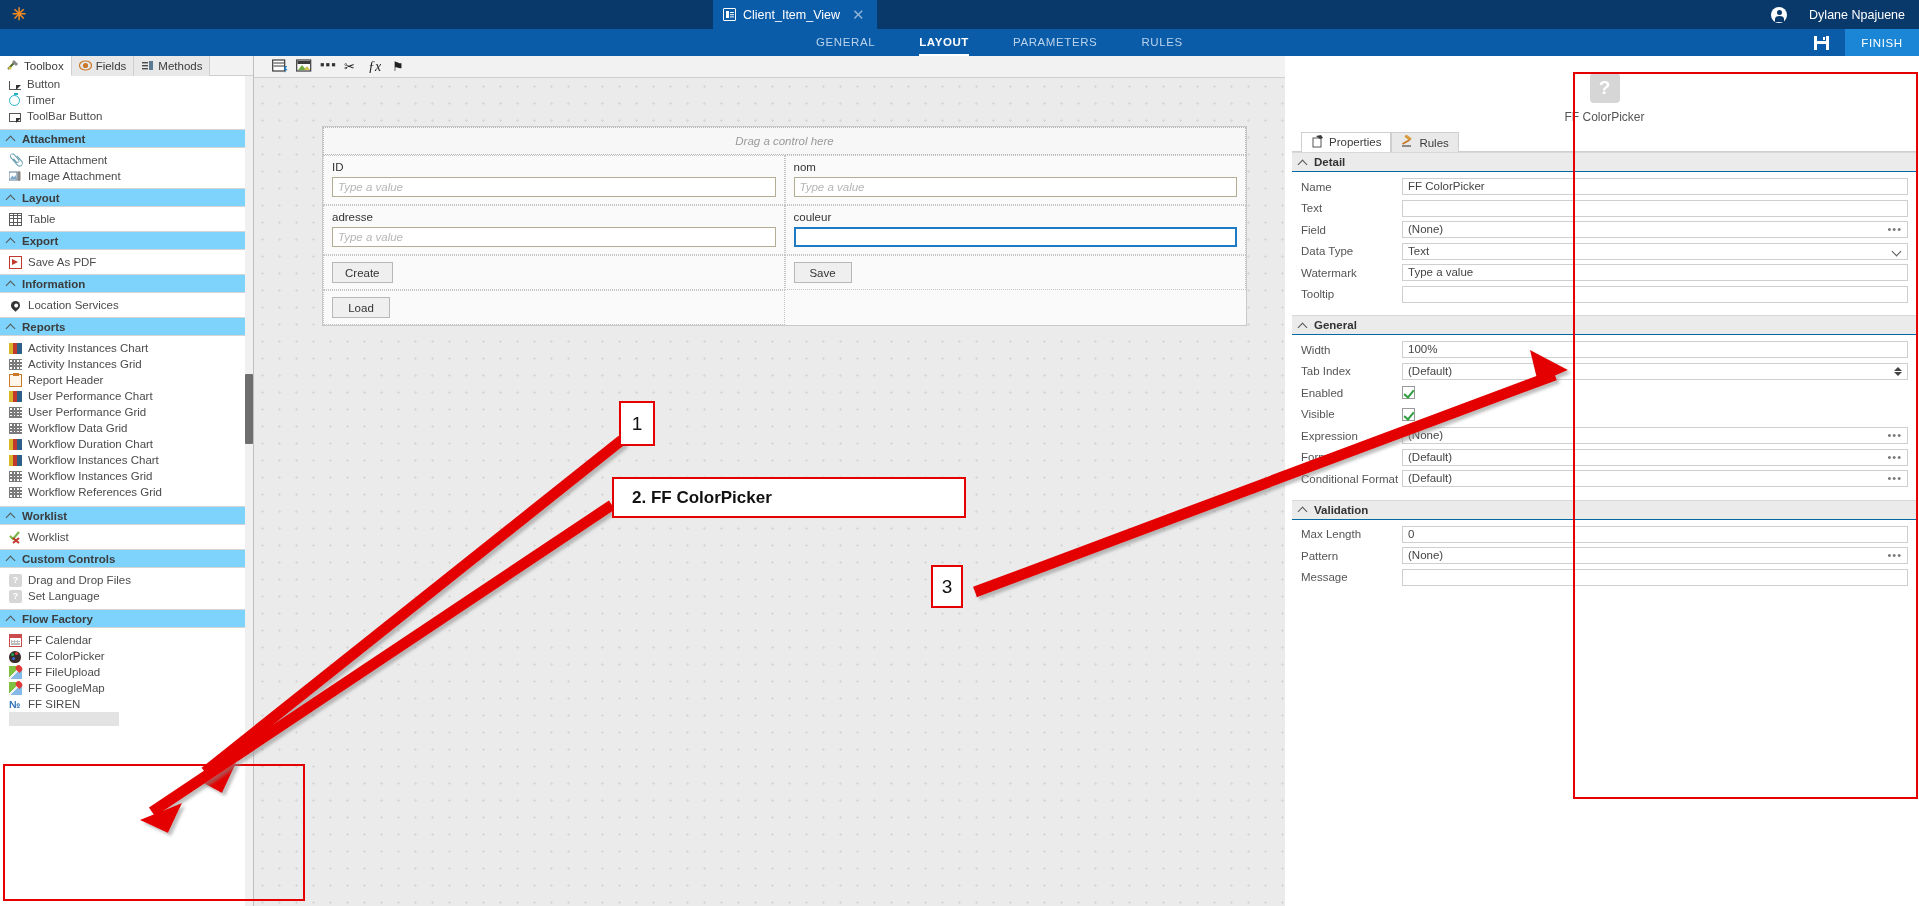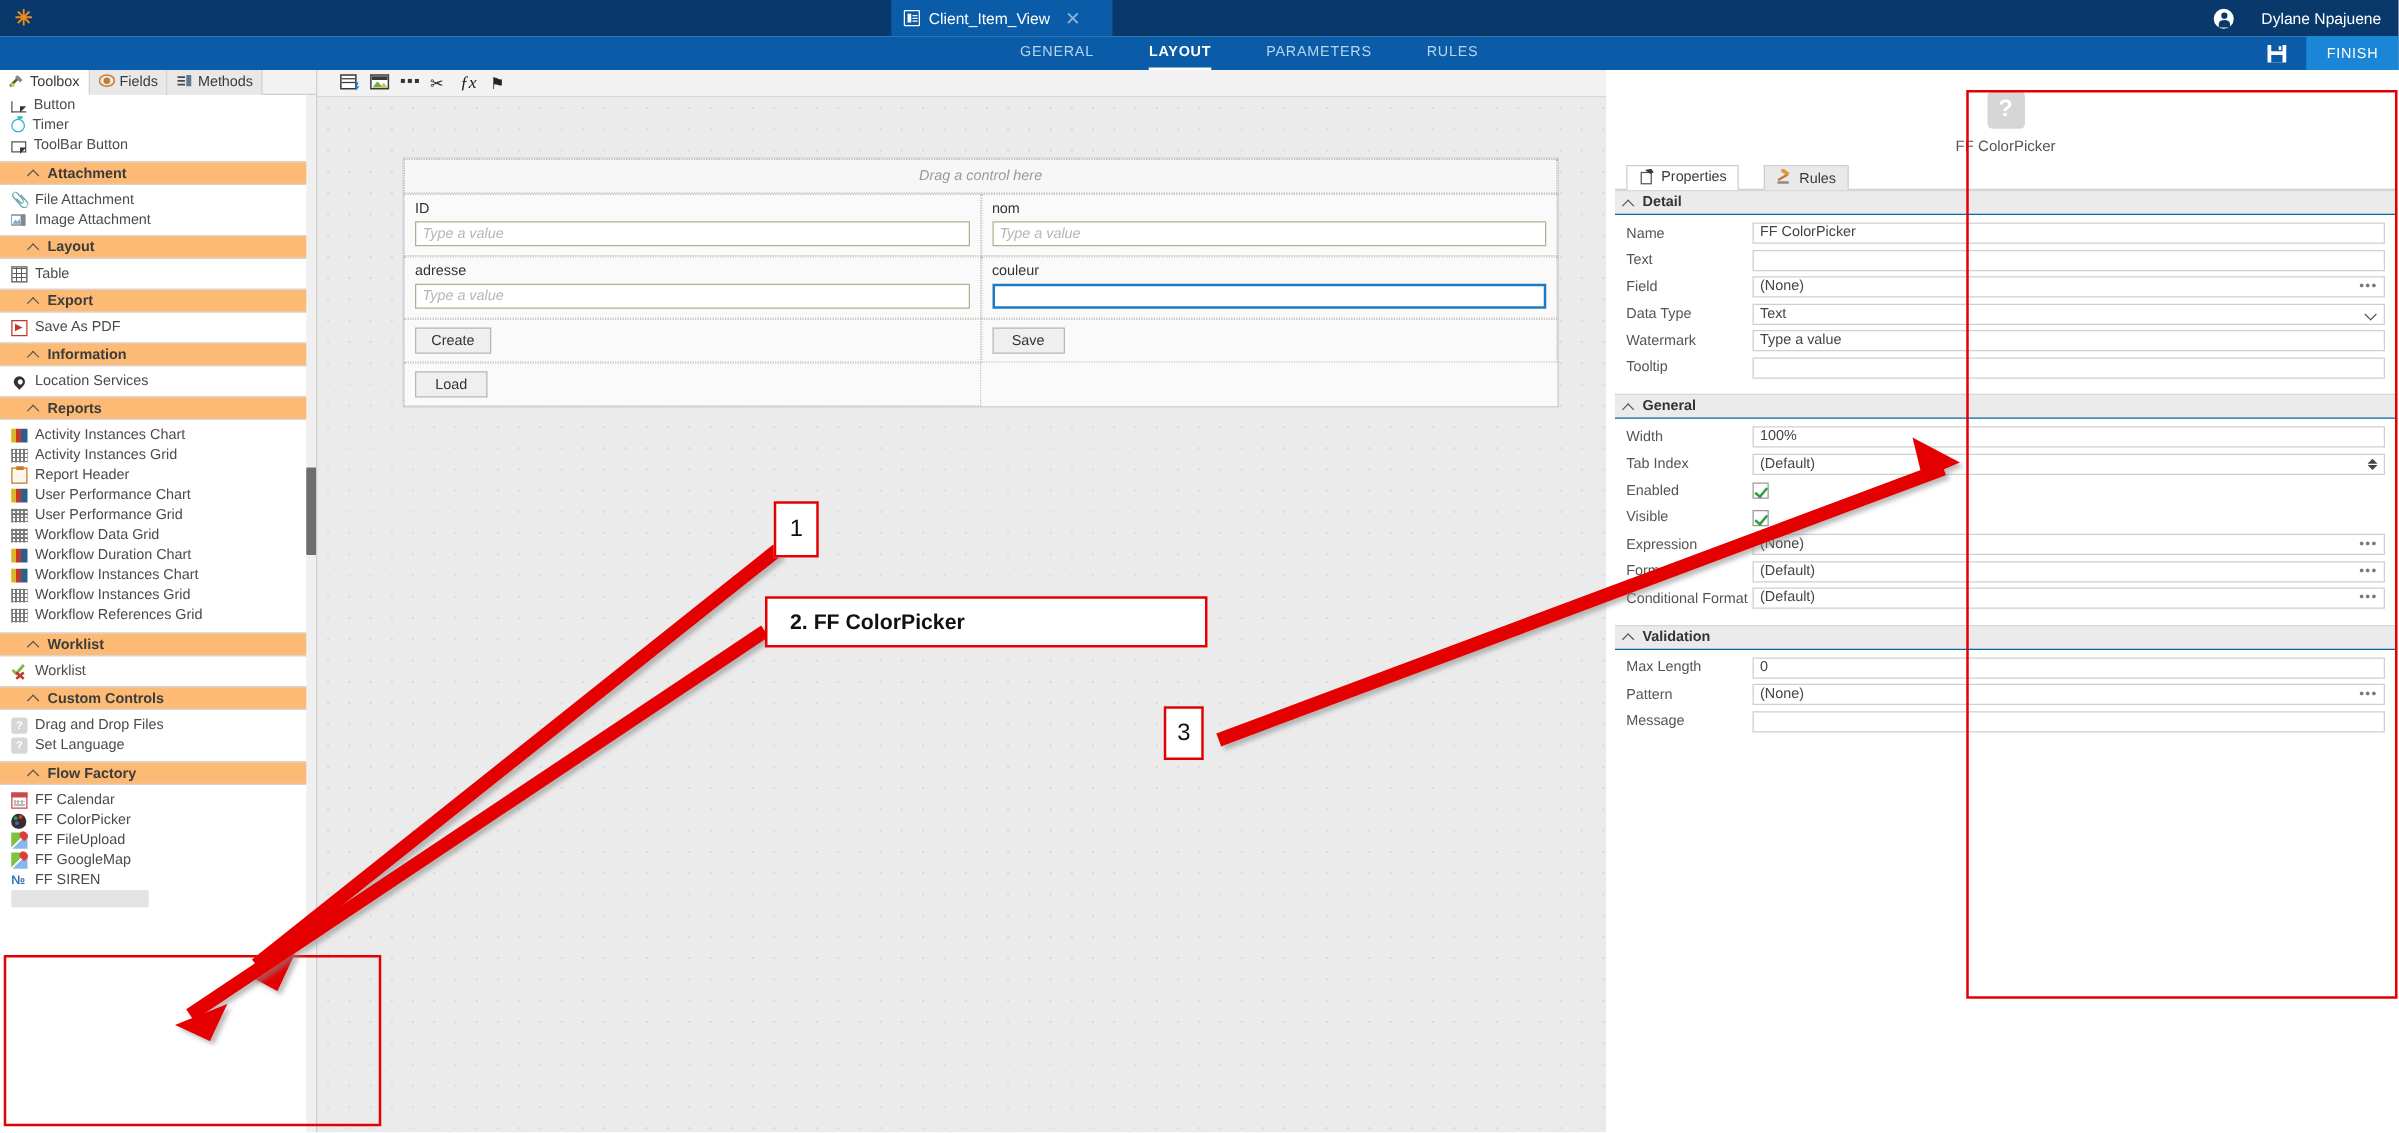--- a/index.html
+++ b/index.html
@@ -19,21 +19,21 @@
     position:absolute; left:0; top:0; width:1919px; height:29px;
     background:#09386b;
   }
   .logo {
     position:absolute; left:8px; top:5px; width:22px; height:20px;
     color:#f08a1e; font-size:17px; font-weight:bold; line-height:20px; text-align:center;
   }
   .tab-doc {
     position:absolute; left:713px; top:0; height:29px;
     background:#0a5ba8;
-    padding:0 25px 0 10px;
+    padding:0 12px 0 10px;
     display:flex; align-items:center; gap:7px;
     color:#fff; font-size:12.5px;
   }
   .tab-doc-icon {
     width:13px;height:13px;border:1.4px solid #fff;border-radius:1px;
     display:inline-block;position:relative;flex:none;
   }
   .tab-doc-icon::before{content:"";position:absolute;left:1.5px;top:1.5px;width:3px;height:7px;background:#fff;}
   .tab-doc-icon::after{content:"";position:absolute;left:6px;top:2.5px;width:4px;height:1.2px;background:#fff;
     box-shadow:0 2.2px 0 #fff, 0 4.4px 0 #fff;}
@@ -79,22 +79,22 @@
     background:#fff; border-right:1px solid #bfbfbf; overflow:hidden;
   }
   .sb-tabs { display:flex; height:20px; border-bottom:1px solid #cfcfcf; background:#f2f2f2; }
   .sb-tab {
     display:flex; align-items:center; gap:4px;
     padding:0 7px; height:20px; font-size:11.5px; color:#3a3a3a;
     border-right:1px solid #cfcfcf; cursor:pointer; background:#e8e8e8;
   }
   .sb-tab.active { background:#fff; border-bottom:1px solid #fff; margin-bottom:-1px; }
   .sb-group {
-    background:#fdba74; border-top:1px solid #d5d5d5; border-bottom:1px solid #d5d5d5;
-    height:19px; display:flex; align-items:center; gap:6px; padding-left:23px;
+    background:#7dd3fc; border-top:1px solid #d5d5d5; border-bottom:1px solid #d5d5d5;
+    height:19px; display:flex; align-items:center; gap:6px; padding-left:7px;
     font-size:11.5px; font-weight:bold; color:#3c3c3c; cursor:pointer;
   }
   .chev { width:9px; height:9px; position:relative; flex:none; }
   .chev::before{
     content:"";position:absolute;left:0;top:3px;width:6px;height:6px;
     border-left:1.5px solid #555; border-top:1.5px solid #555;
     transform:rotate(45deg);
   }
   .sb-item {
     height:16px; display:flex; align-items:center; gap:6px;
@@ -196,21 +196,21 @@
   .props-head { text-align:center; padding-top:11px; }
   .props-q {
     width:30px;height:30px;background:#d6d6d6;border-radius:4px;color:#fff;
     font-size:19px;font-weight:bold;line-height:30px;text-align:center;margin:0 auto;
   }
   .props-title { font-size:12px; color:#555; margin-top:7px; }
   .props-tabs { display:flex; margin-top:8px; border-bottom:1px solid #cfcfcf; padding-left:9px; height:20px; }
   .props-tab {
     display:flex; align-items:center; gap:5px; padding:0 9px; height:20px;
     font-size:11.5px; color:#3a3a3a; border:1px solid #cfcfcf; border-bottom:none;
-    background:#e9e9e9; cursor:pointer; margin-right:20px;
+    background:#e9e9e9; cursor:pointer; margin-right:0;
   }
   .props-tab.active { background:#fff; margin-bottom:-1px; padding-bottom:1px; }
   .pt-ic { font-size:12px; line-height:12px; }
   .prop-group {
     height:20px; background:#ebebeb; border-bottom:1px solid #0369a1; border-top:1px solid #d8d8d8;
     display:flex; align-items:center; gap:6px; padding-left:7px;
     font-size:11.5px; font-weight:bold; color:#333;
   }
   .prop-row { display:flex; align-items:center; height:21.5px; padding-left:9px; }
   .prop-label { width:101px; font-size:11.5px; color:#555; flex:none; }

